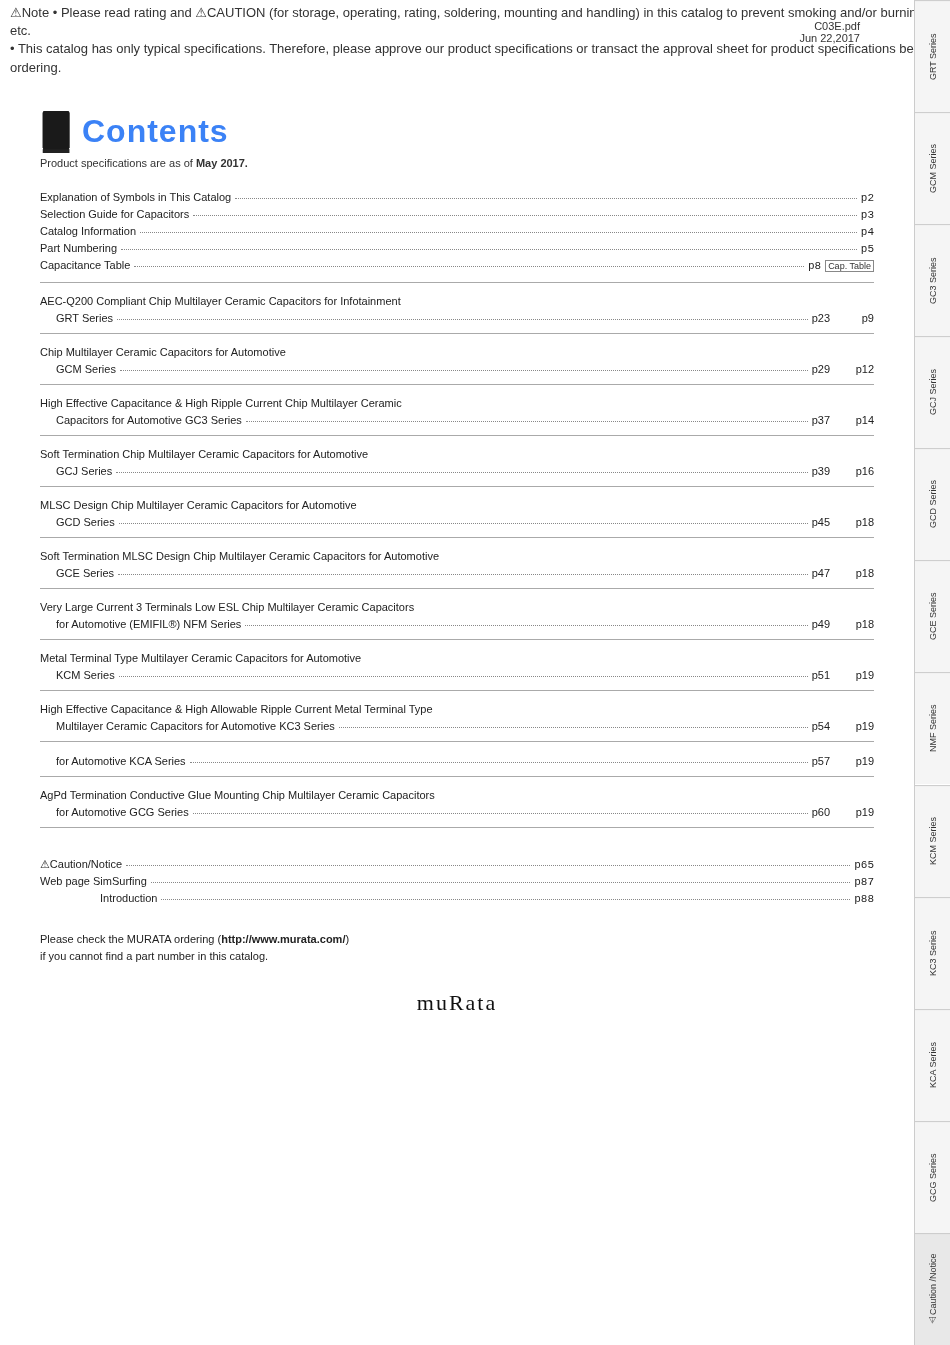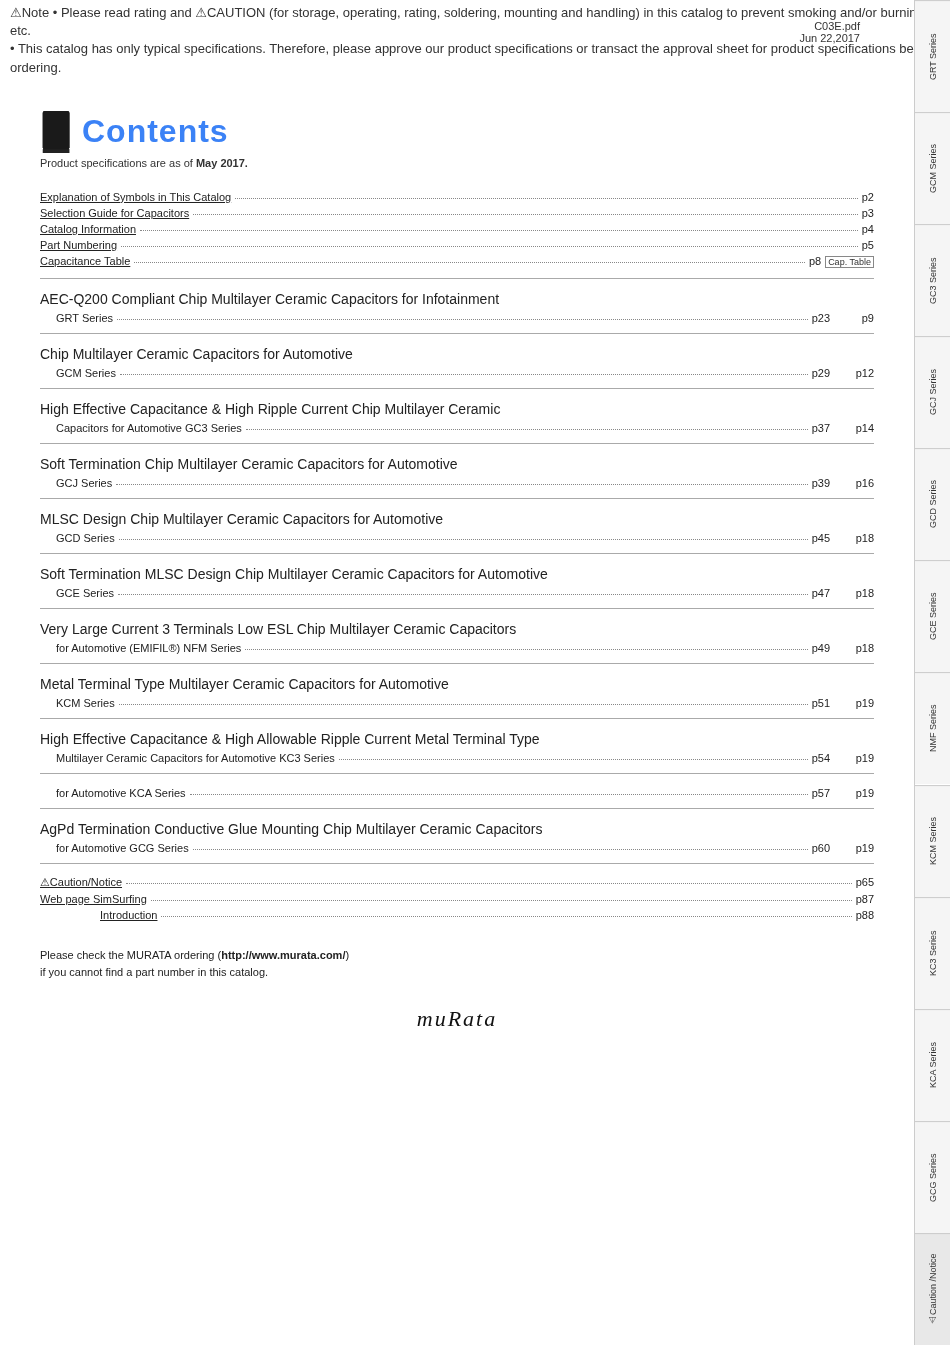--- a/index.html
+++ b/index.html
@@ -93,53 +93,53 @@
       margin-bottom: 20px;
     }
     .contents-subtitle b {
       font-weight: bold;
     }
 
     .toc-title {
       font-size: 11px;
       color: #222;
       white-space: nowrap;
-      text-decoration: underline;
     }
 
     .toc-dots {
       flex: 1;
       border-bottom: 1px dotted #888;
       margin: 0 4px;
       position: relative;
       top: -2px;
     }
 
     .toc-page {
       font-size: 11px;
       color: #222;
       white-space: nowrap;
+      font-family: Liberation Mono, monospace;
     }
 
     .toc-cap-table {
       font-size: 9px;
       color: #333;
       margin-left: 4px;
       border: 1px solid #888;
       padding: 0 2px;
     }
 
     
     .section-block {
       border-top: 1px solid #aaa;
       padding: 12px 0 8px 0;
     }
 
     .section-heading {
-      font-size: 14px;
+      font-size: 11px;
       color: #222;
       margin-bottom: 4px;
       font-weight: normal;
     }
 
     .section-row {
       display: flex;
       align-items: baseline;
       padding: 1px 0 1px 16px;
     }
@@ -180,41 +180,40 @@
 
     .toc-row-simple {
       display: flex;
       align-items: baseline;
       padding: 2px 0;
     }
 
     
     .footer-section {
       border-top: 1px solid #aaa;
-      padding: 10px 0 4px 0;
+      padding: 28px 0 4px 0;
     }
 
     .footer-row {
       display: flex;
       align-items: baseline;
       padding: 2px 0;
     }
 
     .website-notice {
       font-size: 11px;
       color: #222;
       margin-top: 20px;
       line-height: 1.6;
     }
 
     .murata-logo {
       text-align: center;
       margin-top: 24px;
       font-size: 22px;
-      font-style: italic;
       font-family: Georgia, serif;
       color: #111;
       letter-spacing: 2px;
     }
   </style>
 </head>
 <body>
 
 <div class="top-notice">
   <span>⚠Note  • Please read rating and ⚠CAUTION (for storage, operating, rating, soldering, mounting and handling) in this catalog to prevent smoking and/or burning, etc.</span><br>

